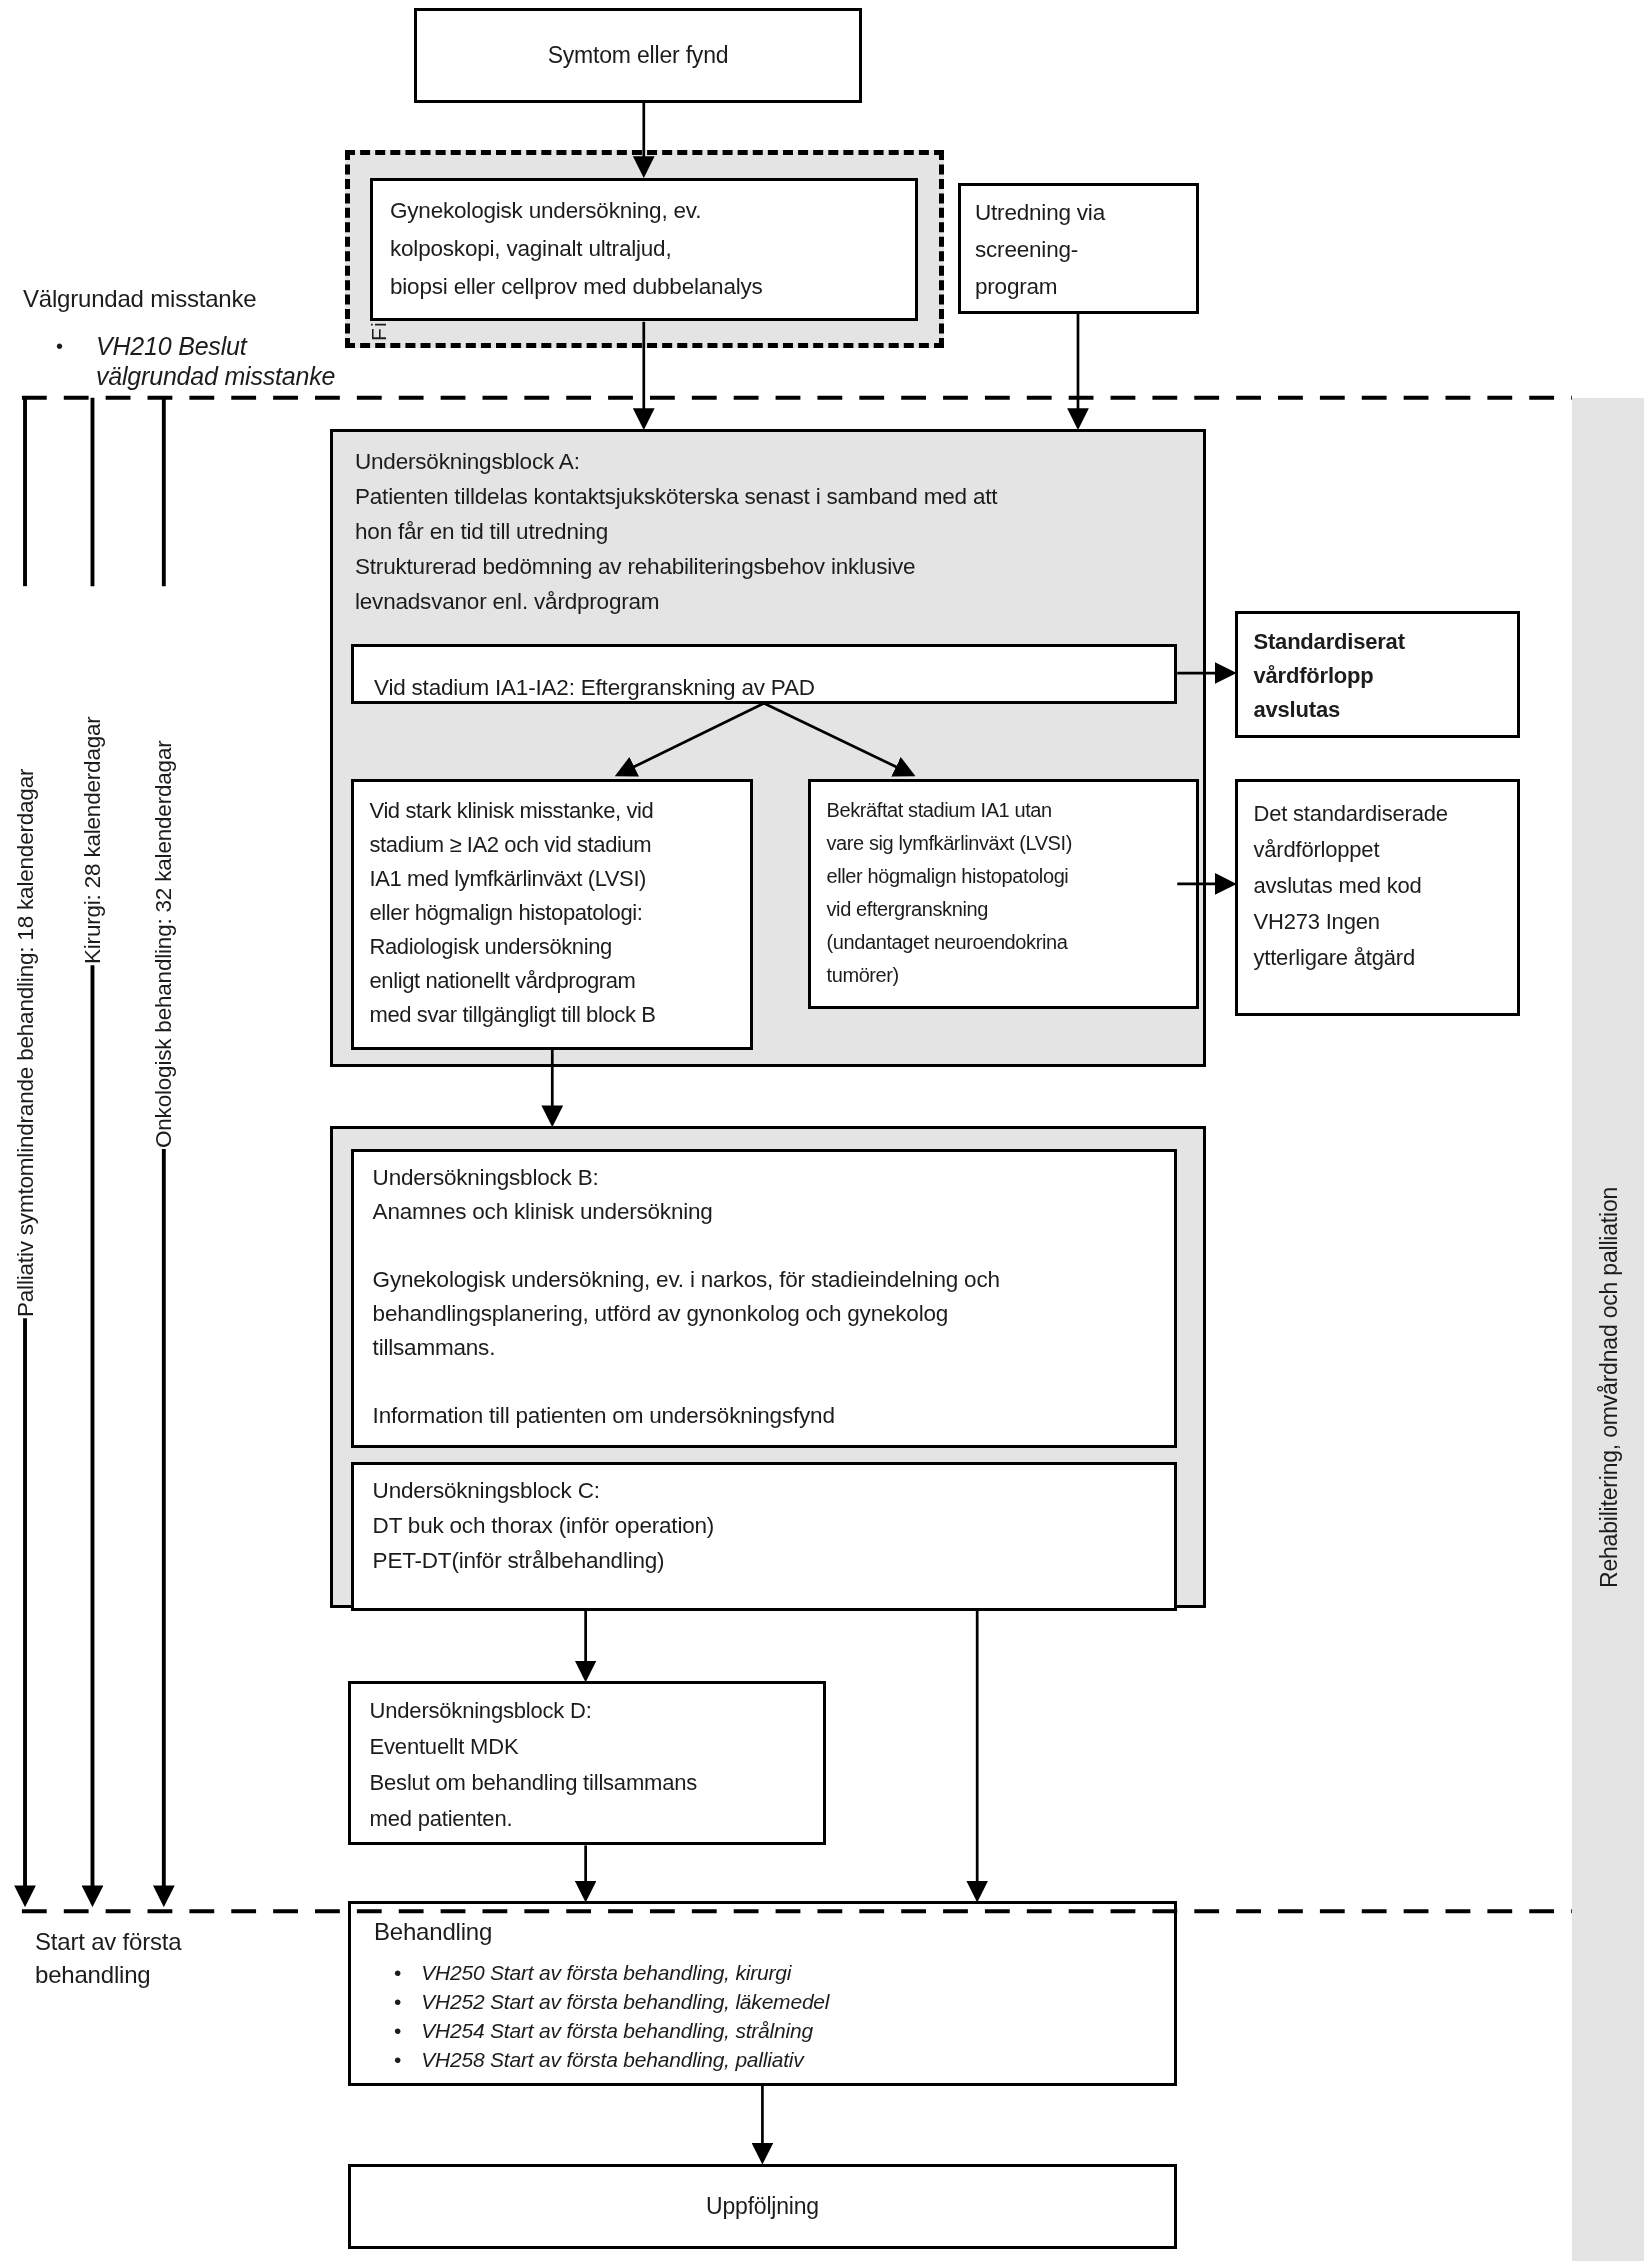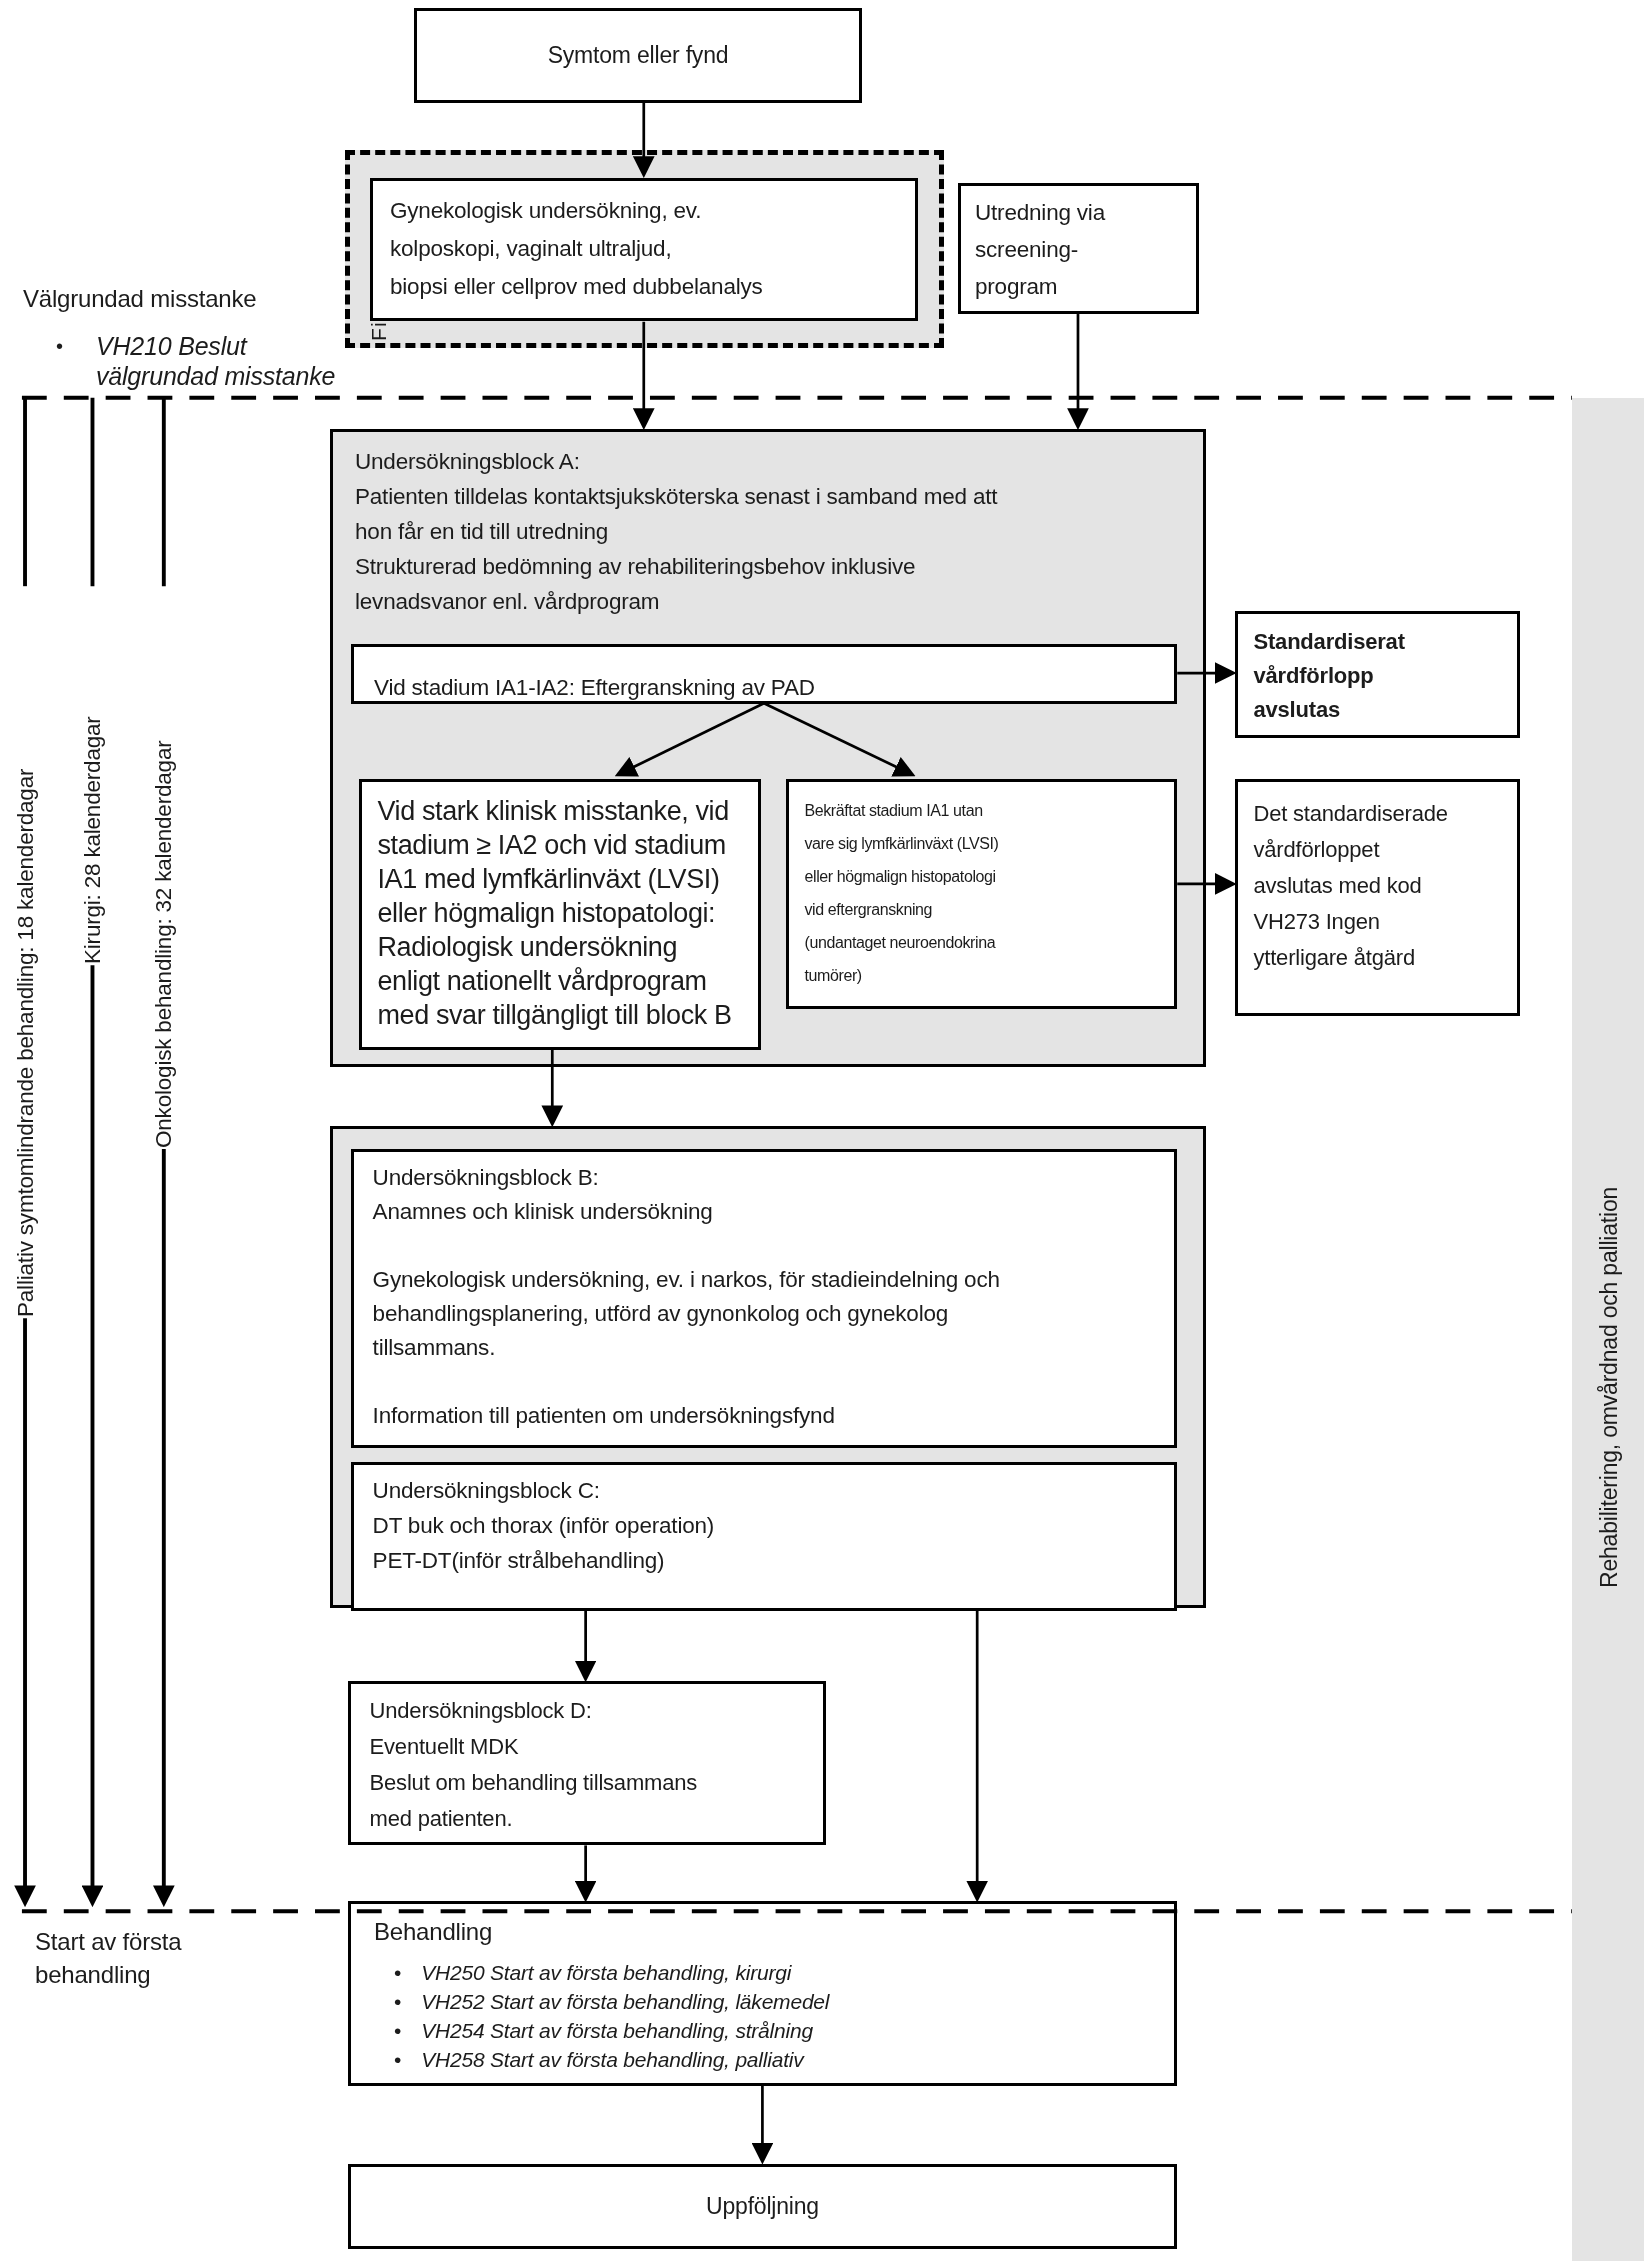--- a/index.html
+++ b/index.html
@@ -61,31 +61,31 @@
     <div>Patienten tilldelas kontaktsjuksköterska senast i samband med att</div>
     <div>hon får en tid till utredning</div>
     <div>Strukturerad bedömning av rehabiliteringsbehov inklusive</div>
     <div>levnadsvanor enl. vårdprogram</div>
   </div>
 
   <div class="abs box vcenter" style="left:351px;top:644px;width:826px;height:60px;padding-left:20px;font-size:22.5px;">
     <span>Vid stadium IA1-IA2: Eftergranskning av PAD</span>
   </div>
 
-  <div class="abs box lines" style="left:351px;top:779px;width:402px;height:271px;padding:12.4px 15.5px;font-size:27px;--lh:34px;letter-spacing:-0.4px;margin-left:8px;">
+  <div class="abs box lines" style="left:351px;top:779px;width:402px;height:271px;padding:12.4px 15.5px;font-size:22px;--lh:34px;letter-spacing:-0.4px;">
     <div>Vid stark klinisk misstanke, vid</div>
     <div>stadium ≥ IA2 och vid stadium</div>
     <div>IA1 med lymfkärlinväxt (LVSI)</div>
     <div>eller högmalign histopatologi:</div>
     <div>Radiologisk undersökning</div>
     <div>enligt nationellt vårdprogram</div>
     <div>med svar tillgängligt till block B</div>
   </div>
 
-  <div class="abs box lines" style="left:786px;top:779px;width:391px;height:230px;padding:12.4px 15.5px;font-size:16px;--lh:33px;letter-spacing:-0.4px;">
+  <div class="abs box lines" style="left:808px;top:779px;width:391px;height:230px;padding:12.4px 15.5px;font-size:20px;--lh:33px;letter-spacing:-0.4px;">
     <div>Bekräftat stadium IA1 utan</div>
     <div>vare sig lymfkärlinväxt (LVSI)</div>
     <div>eller högmalign histopatologi</div>
     <div>vid eftergranskning</div>
     <div>(undantaget neuroendokrina</div>
     <div>tumörer)</div>
   </div>
 
   <div class="abs box lines" style="left:1235px;top:611px;width:285px;height:127px;padding:11px 15.5px;font-size:22px;font-weight:bold;--lh:34px;">
     <div>Standardiserat</div>

